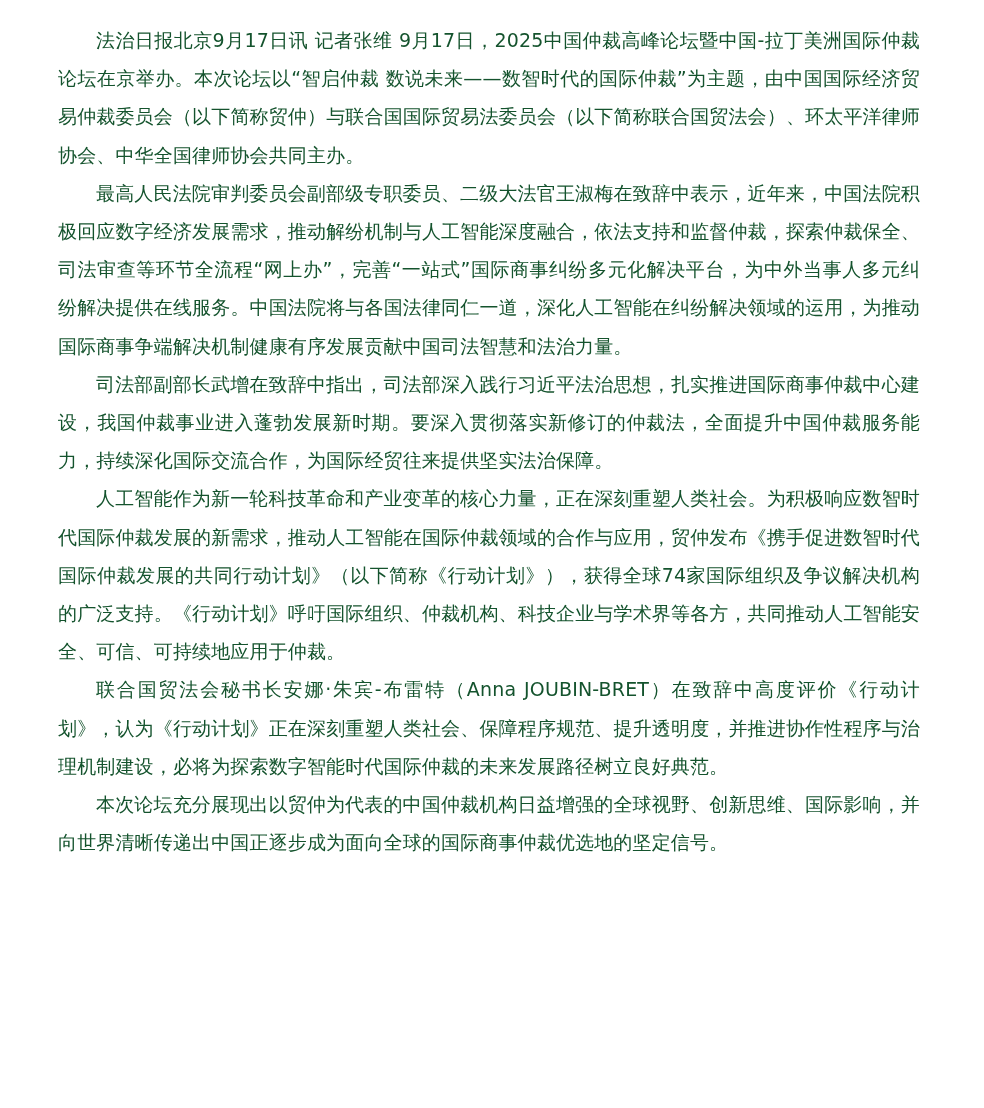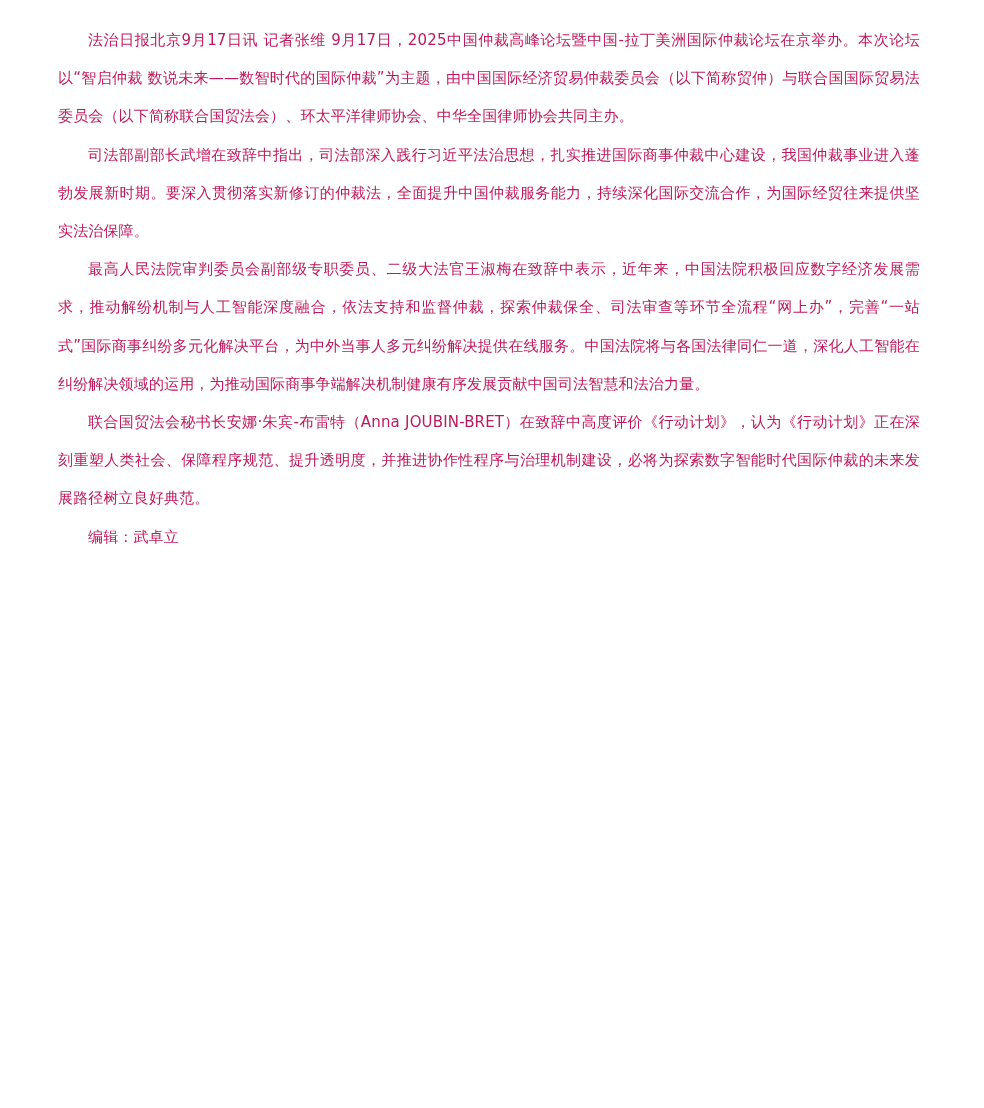--- a/index.html
+++ b/index.html
@@ -11,23 +11,23 @@
     width: 984px;
     height: 1108px;
     overflow: hidden;
     position: relative;
   }
   .article {
     position: absolute;
     left: 58px;
     top: 21px;
     width: 862px;
-    color: #be185d;
+    color: #14532d;
     font-family: "DejaVu Sans", "Liberation Sans", sans-serif;
-    font-size: 15px;
+    font-size: 19px;
     line-height: 38.2px;
     letter-spacing: 0.15px;
   }
   .article p {
     margin: 0;
     text-indent: 2em;
     text-align: justify;
     word-break: break-all;
   }
   .editor {
@@ -35,17 +35,18 @@
     margin: 0;
     padding-right: 2px;
     text-indent: 0;
   }
 </style>
 </head>
 <body>
 
 <div class="article">
   <p>法治日报北京9月17日讯 记者张维 9月17日，2025中国仲裁高峰论坛暨中国-拉丁美洲国际仲裁论坛在京举办。本次论坛以“智启仲裁 数说未来——数智时代的国际仲裁”为主题，由中国国际经济贸易仲裁委员会（以下简称贸仲）与联合国国际贸易法委员会（以下简称联合国贸法会）、环太平洋律师协会、中华全国律师协会共同主办。</p>
+  <p>最高人民法院审判委员会副部级专职委员、二级大法官王淑梅在致辞中表示，近年来，中国法院积极回应数字经济发展需求，推动解纷机制与人工智能深度融合，依法支持和监督仲裁，探索仲裁保全、司法审查等环节全流程“网上办”，完善“一站式”国际商事纠纷多元化解决平台，为中外当事人多元纠纷解决提供在线服务。中国法院将与各国法律同仁一道，深化人工智能在纠纷解决领域的运用，为推动国际商事争端解决机制健康有序发展贡献中国司法智慧和法治力量。</p>
   <p>司法部副部长武增在致辞中指出，司法部深入践行习近平法治思想，扎实推进国际商事仲裁中心建设，我国仲裁事业进入蓬勃发展新时期。要深入贯彻落实新修订的仲裁法，全面提升中国仲裁服务能力，持续深化国际交流合作，为国际经贸往来提供坚实法治保障。</p>
-  <p>最高人民法院审判委员会副部级专职委员、二级大法官王淑梅在致辞中表示，近年来，中国法院积极回应数字经济发展需求，推动解纷机制与人工智能深度融合，依法支持和监督仲裁，探索仲裁保全、司法审查等环节全流程“网上办”，完善“一站式”国际商事纠纷多元化解决平台，为中外当事人多元纠纷解决提供在线服务。中国法院将与各国法律同仁一道，深化人工智能在纠纷解决领域的运用，为推动国际商事争端解决机制健康有序发展贡献中国司法智慧和法治力量。</p>
+  <p>人工智能作为新一轮科技革命和产业变革的核心力量，正在深刻重塑人类社会。为积极响应数智时代国际仲裁发展的新需求，推动人工智能在国际仲裁领域的合作与应用，贸仲发布《携手促进数智时代国际仲裁发展的共同行动计划》（以下简称《行动计划》），获得全球74家国际组织及争议解决机构的广泛支持。《行动计划》呼吁国际组织、仲裁机构、科技企业与学术界等各方，共同推动人工智能安全、可信、可持续地应用于仲裁。</p>
   <p>联合国贸法会秘书长安娜·朱宾-布雷特（Anna JOUBIN-BRET）在致辞中高度评价《行动计划》，认为《行动计划》正在深刻重塑人类社会、保障程序规范、提升透明度，并推进协作性程序与治理机制建设，必将为探索数字智能时代国际仲裁的未来发展路径树立良好典范。</p>
-  <p class="editor">编辑：武卓立</p>
+  <p>本次论坛充分展现出以贸仲为代表的中国仲裁机构日益增强的全球视野、创新思维、国际影响，并向世界清晰传递出中国正逐步成为面向全球的国际商事仲裁优选地的坚定信号。</p>
 </div>
 
 </body></html>

